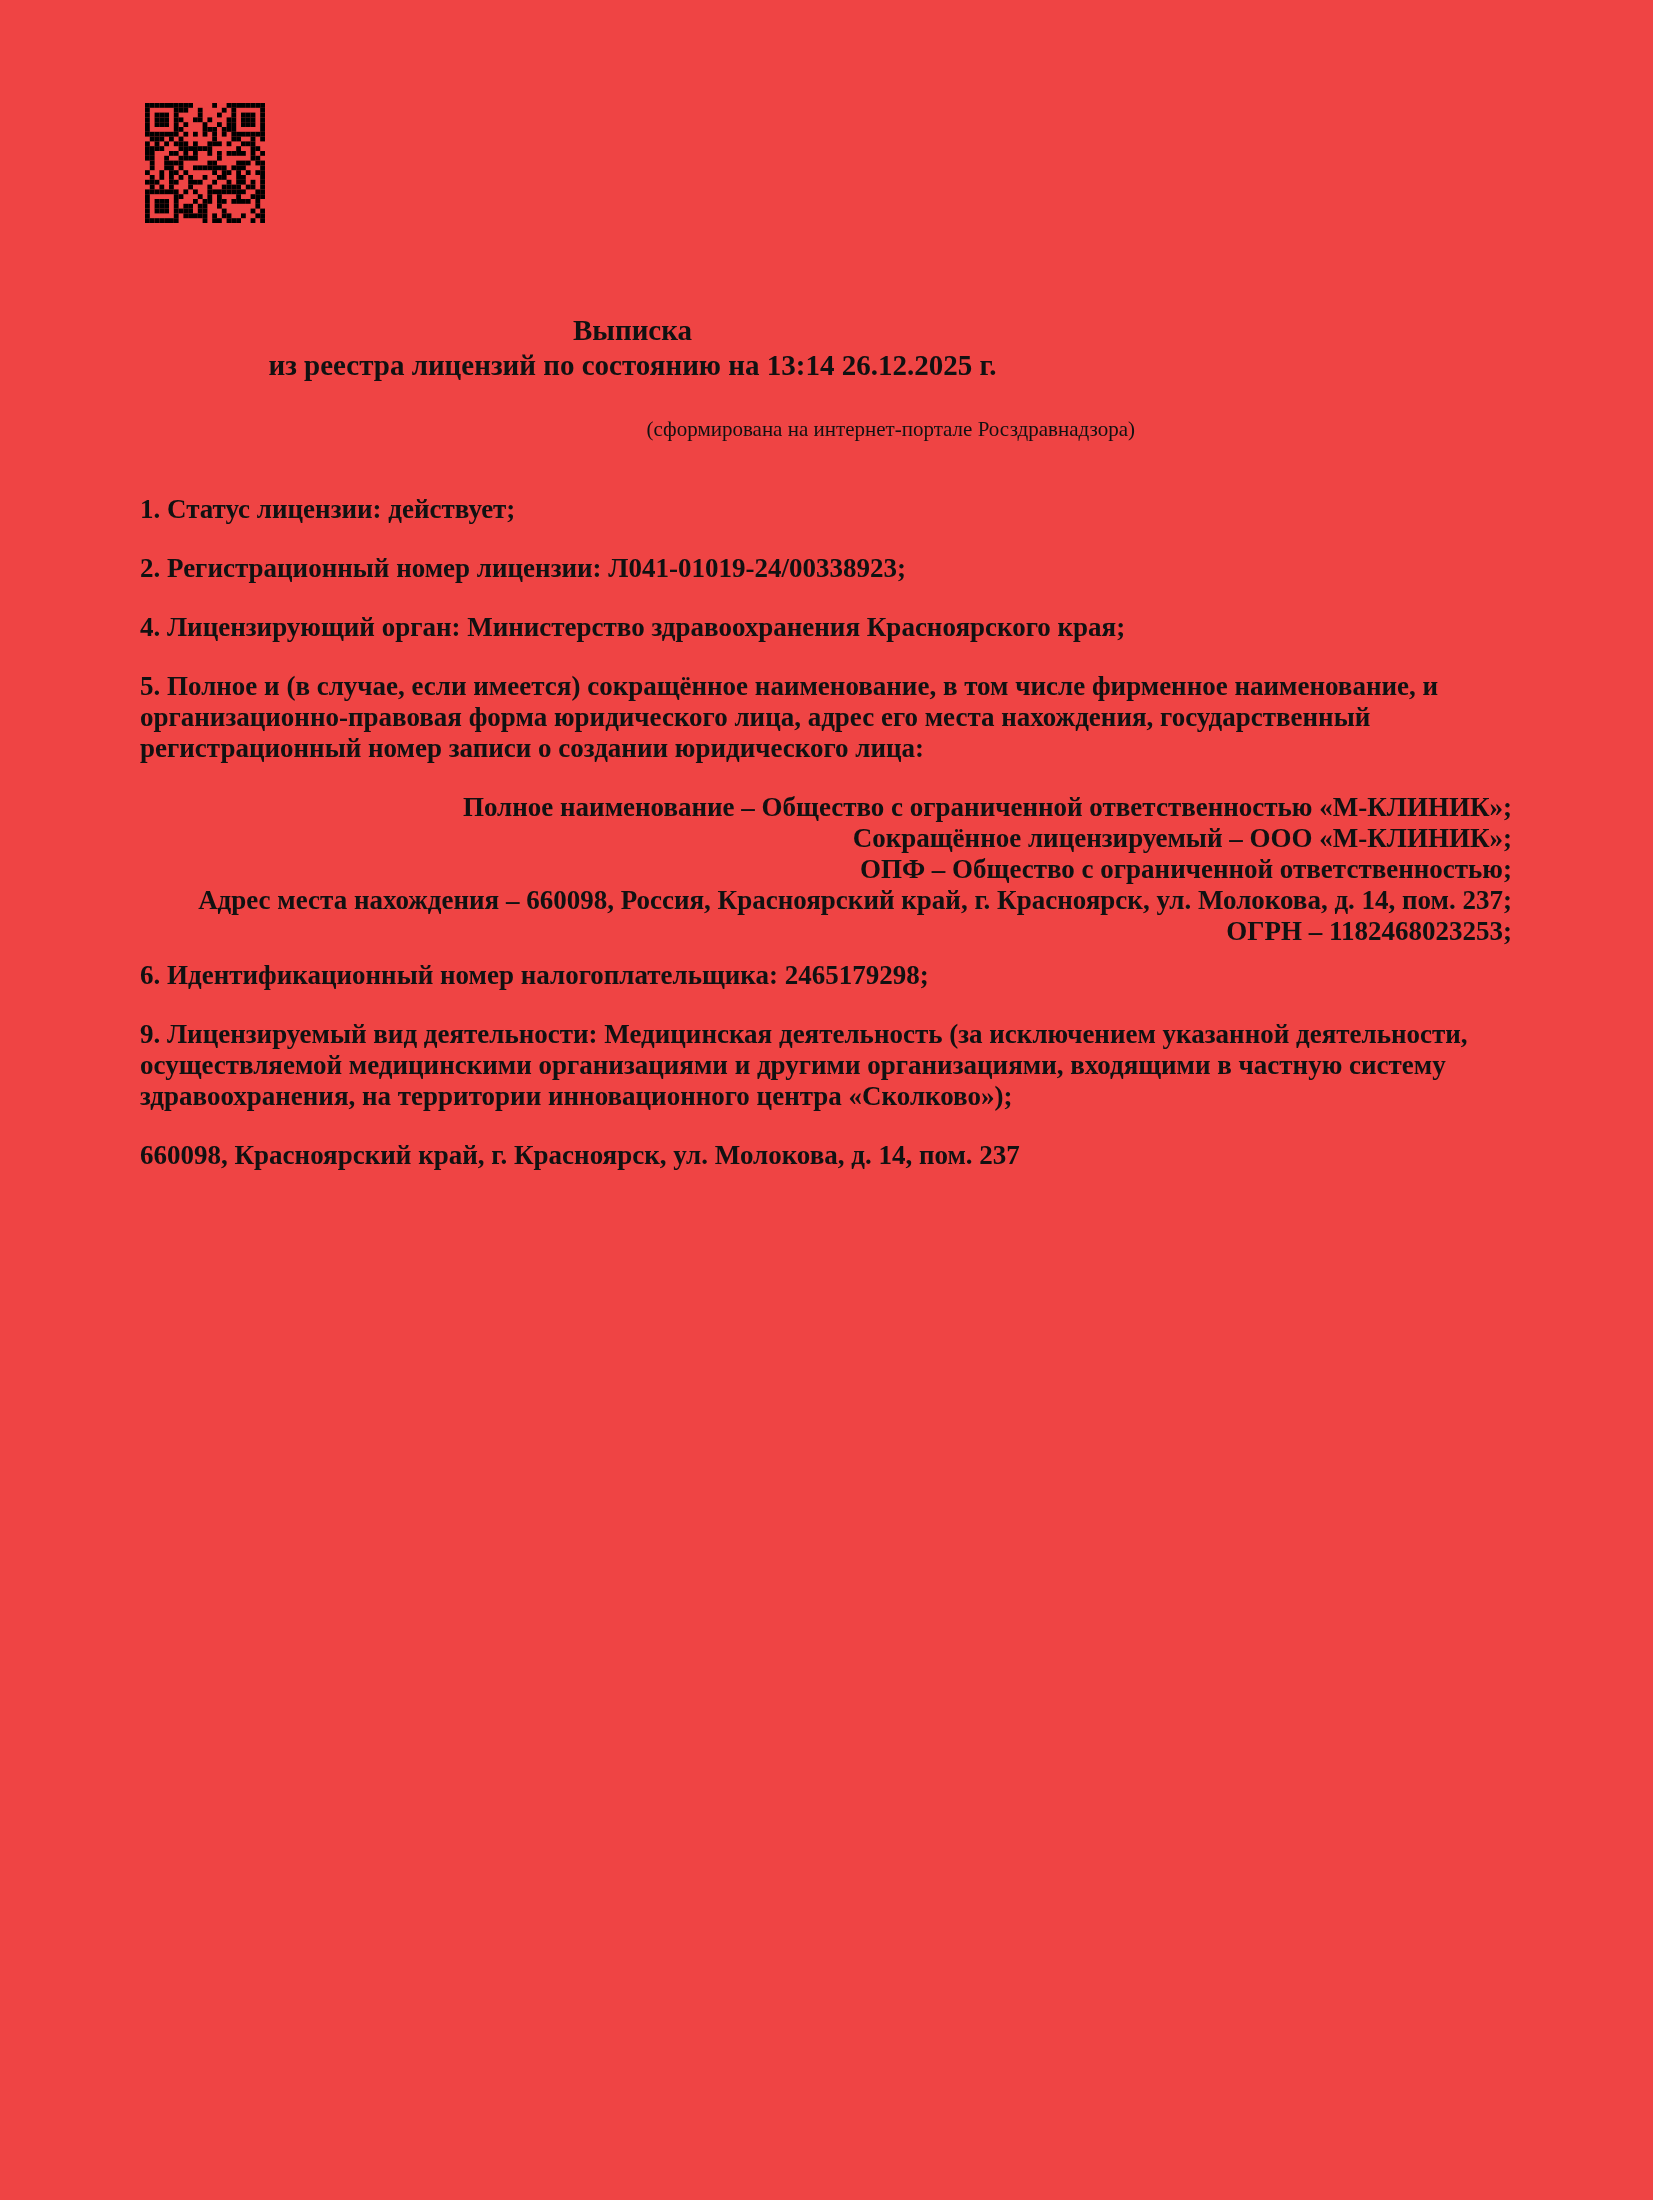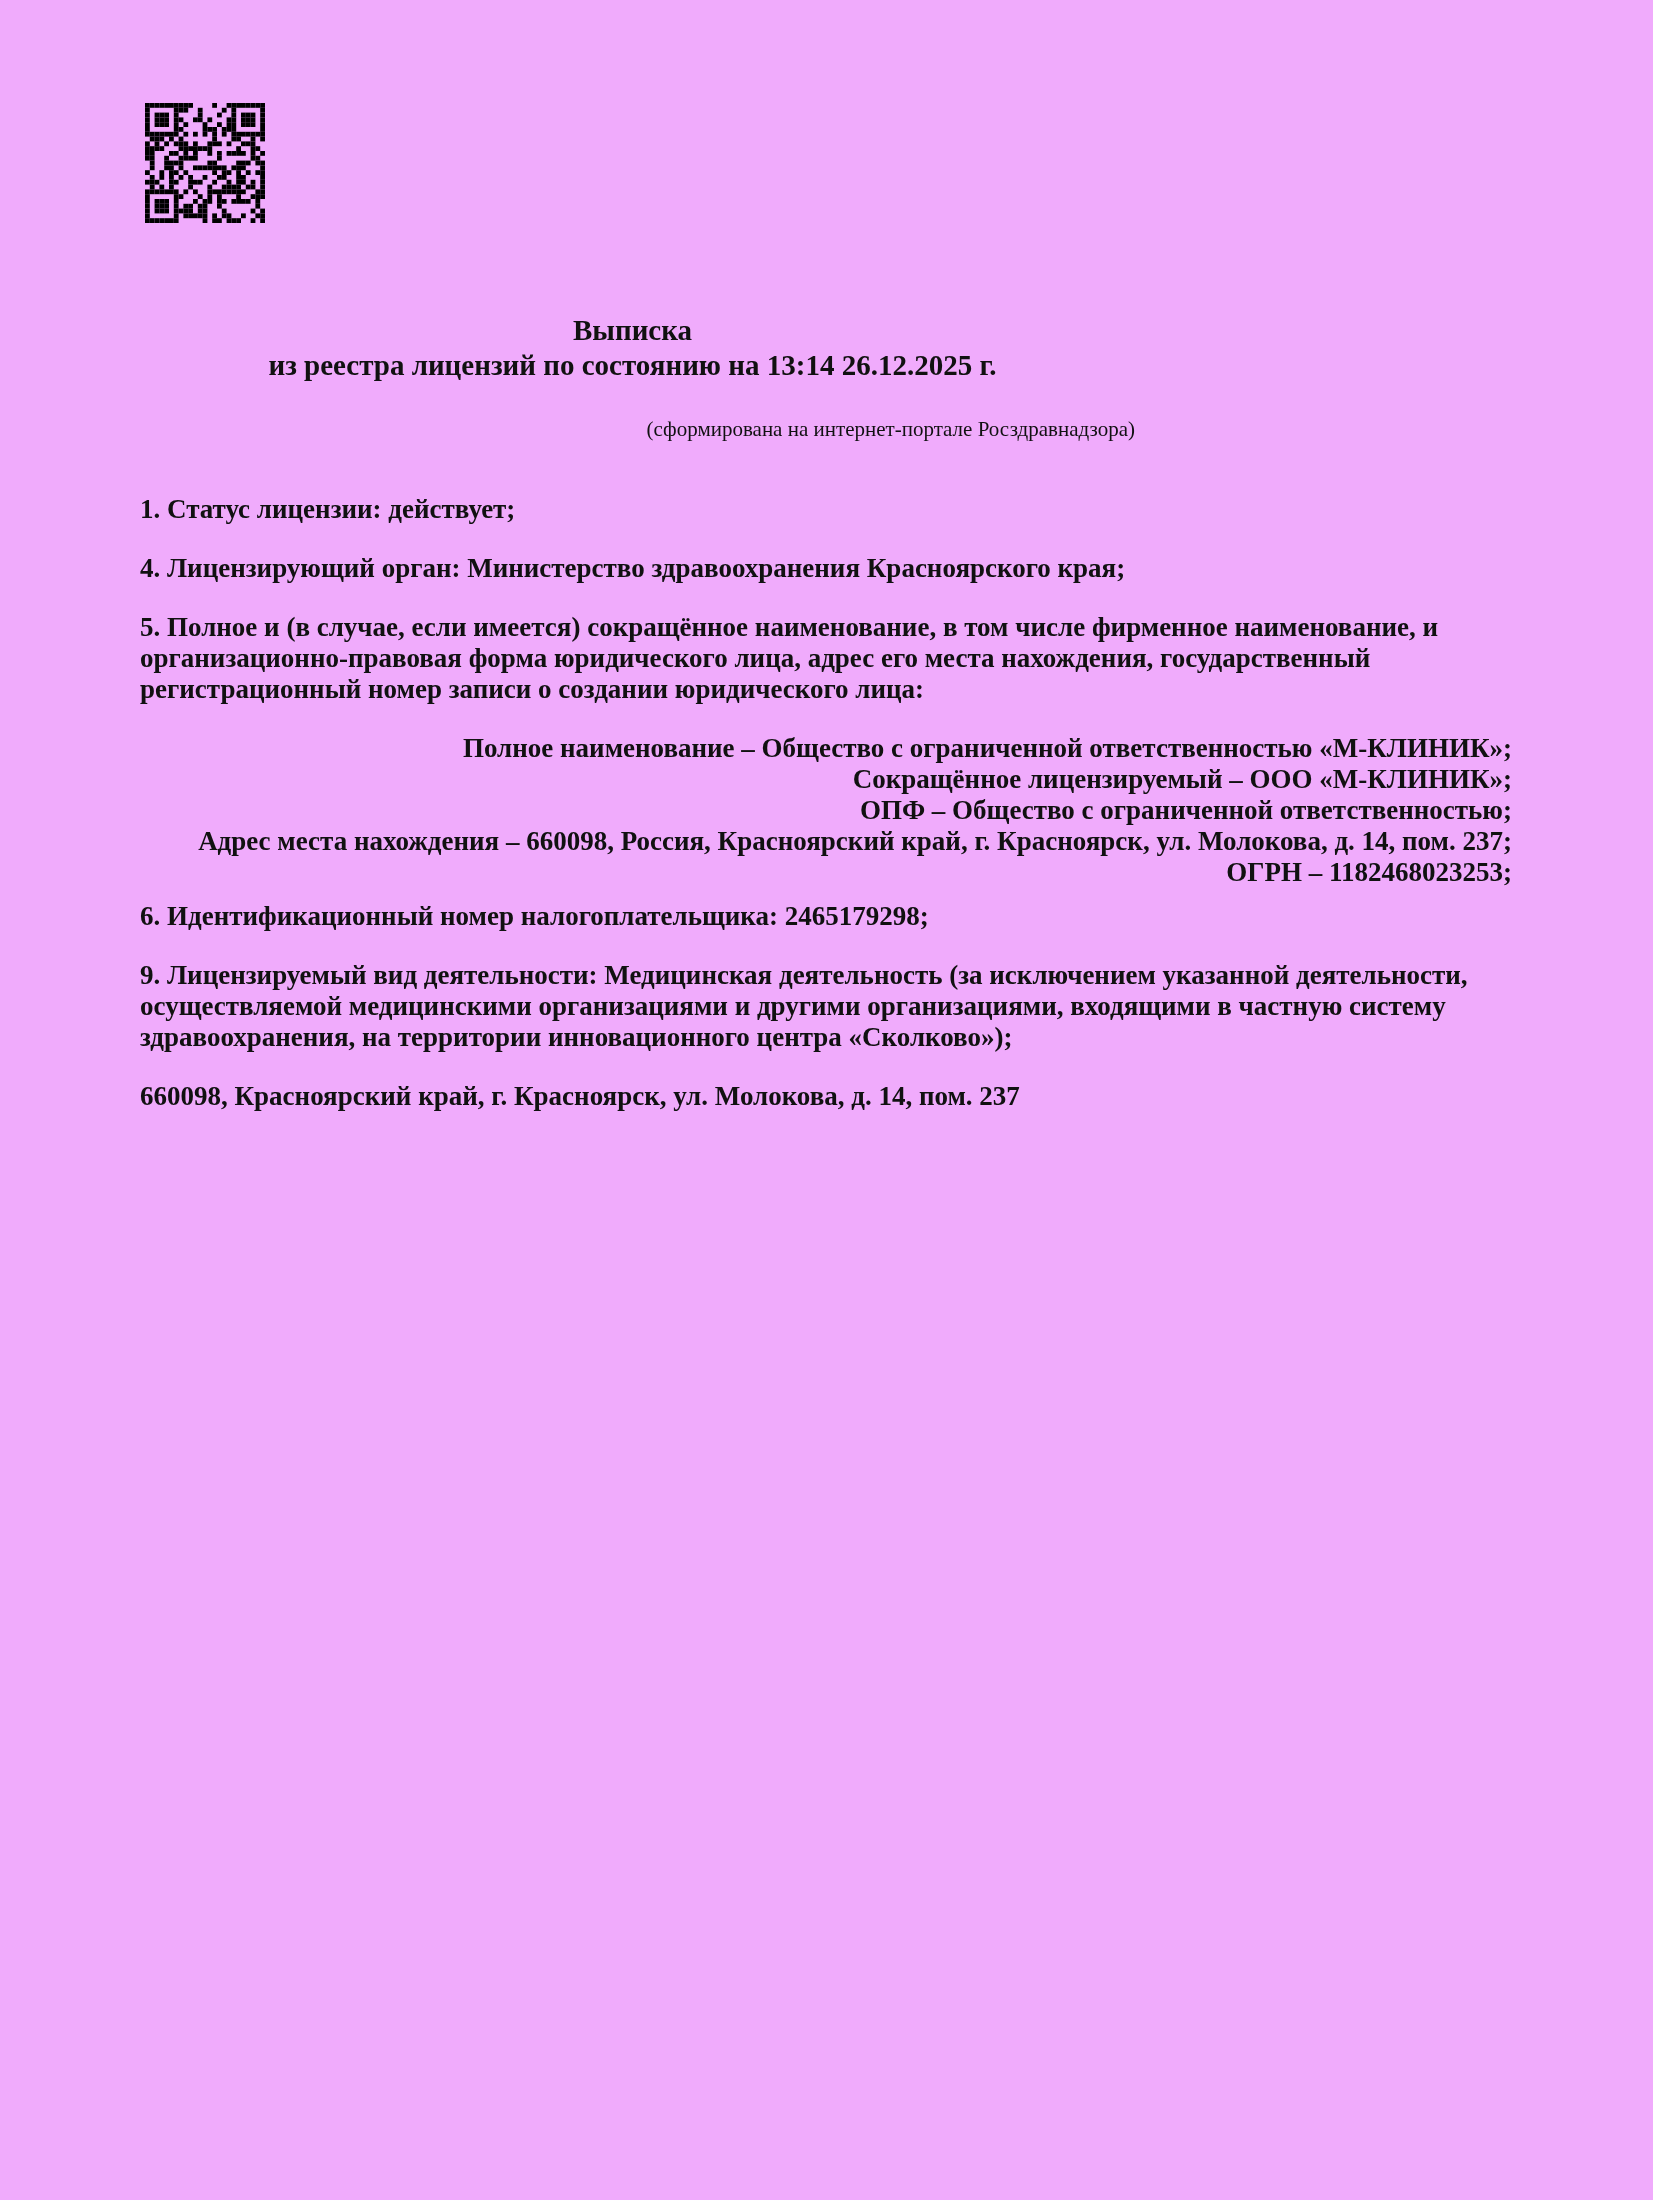--- a/index.html
+++ b/index.html
@@ -5,21 +5,21 @@
   html, body {
     margin: 0;
     padding: 0;
     background: #e8e8e8;
   }
   .page {
     position: relative;
     width: 1653px;
     height: 2200px;
     margin: 0 auto;
-    background: #f0abfc;
+    background: #ef4444;
     color: #111111;
     font-family: "Liberation Serif", "DejaVu Serif", serif;
     overflow: hidden;
   }
   .qr {
     position: absolute;
     left: 145px;
     top: 103px;
     width: 120px;
     height: 120px;
@@ -406,20 +406,21 @@
 
   <div class="title-block">
     <div>Выписка</div>
     <div>из реестра лицензий по состоянию на 13:14 26.12.2025 г.</div>
   </div>
 
   <div class="subtitle">(сформирована на интернет-портале Росздравнадзора)</div>
 
   <div class="content">
     <p>1. Статус лицензии: действует;</p>
+    <p>2. Регистрационный номер лицензии: Л041-01019-24/00338923;</p>
     <p>4. Лицензирующий орган: Министерство здравоохранения Красноярского края;</p>
     <p>5. Полное и (в случае, если имеется) сокращённое наименование, в том числе фирменное наименование, и организационно-правовая форма юридического лица, адрес его места нахождения, государственный регистрационный номер записи о создании юридического лица:</p>
 
     <div class="block">
       <div>Полное наименование – Общество с ограниченной ответственностью «М-КЛИНИК»;</div>
       <div>Сокращённое лицензируемый – ООО «М-КЛИНИК»;</div>
       <div>ОПФ – Общество с ограниченной ответственностью;</div>
       <div>Адрес места нахождения – 660098, Россия, Красноярский край, г. Красноярск, ул. Молокова, д. 14, пом. 237;</div>
       <div>ОГРН – 1182468023253;</div>
     </div>

